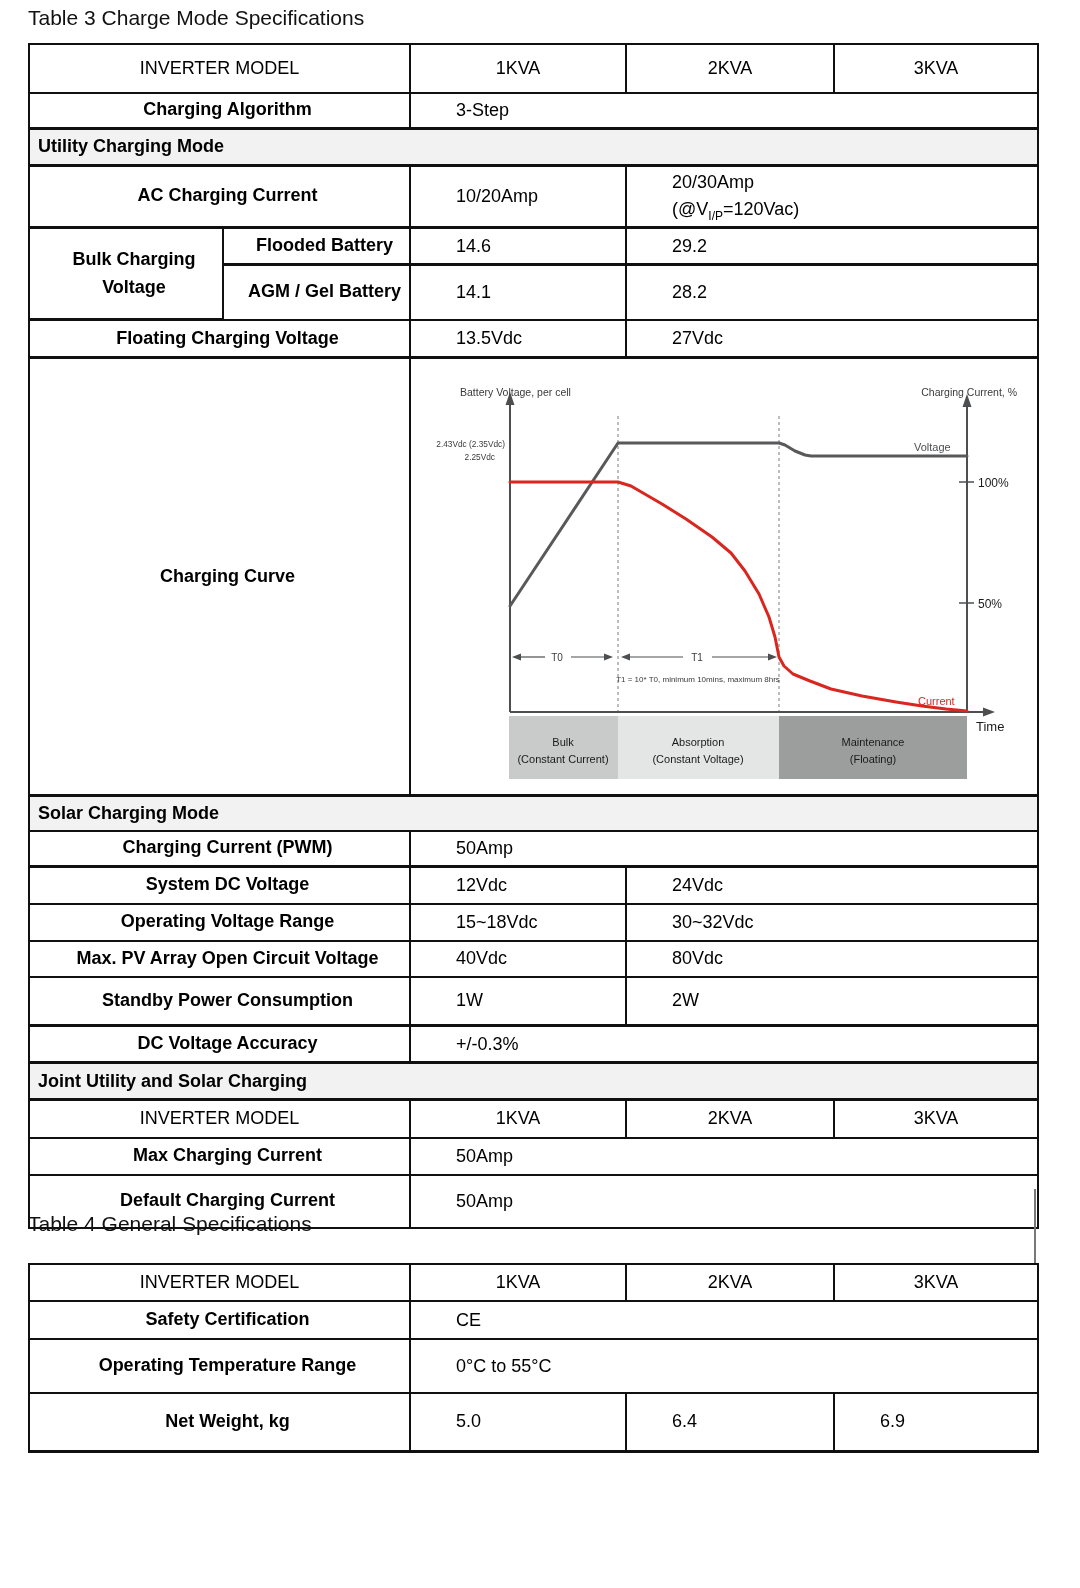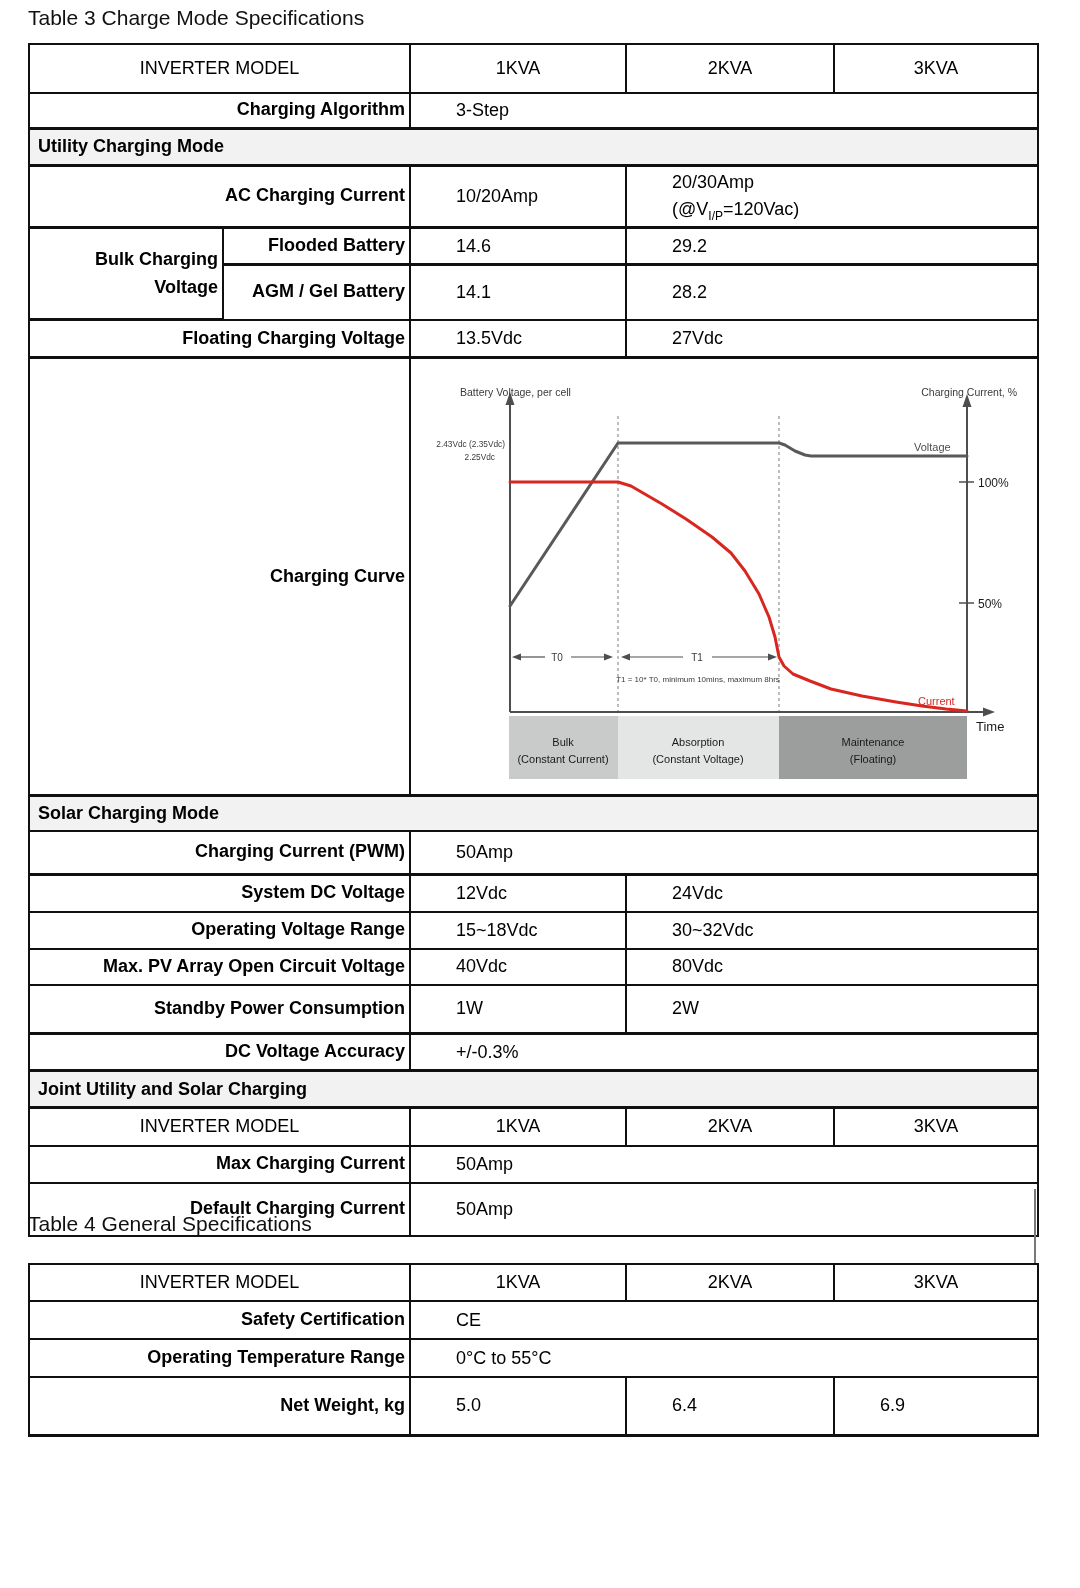--- a/index.html
+++ b/index.html
@@ -8,21 +8,21 @@
   .doc-title{position:absolute;left:28px;font-size:21px;font-weight:400;color:#111;
              letter-spacing:0px;}
   .t3{top:6px;}
   .t4{top:1212px;}
   table.spec{position:absolute;left:28px;width:1009px;border-collapse:collapse;
              table-layout:fixed;border:2px solid #101010;}
   #t3{top:43px;}
   #t4{top:1263px;}
   td{border:2px solid #101010;font-size:18px;vertical-align:middle;
      padding:2px 4px;overflow:hidden;}
-  td.lbl{font-weight:700;text-align:right;padding-left:20px;line-height:1.55;}
+  td.lbl{font-weight:700;text-align:center;padding-left:20px;line-height:1.55;}
   td.val{font-weight:400;text-align:left;line-height:1.5;padding-left:45px;}
   td.hdr{font-weight:400;text-align:center;}
   tr.sec td{background:#f2f2f2;font-weight:700;text-align:left;padding-left:8px;}
   tr.bb3 td{border-bottom-width:3px;}
   td.chartcell{padding:0;position:relative;}
   td.chartcell svg{display:block;}
   sub.vsub{font-size:12px;}
   .edge-line{position:absolute;left:1034px;top:1189px;width:2px;height:76px;background:#787878;}
   
   .axis{stroke:#4c4e50;stroke-width:2;fill:none;}
@@ -147,21 +147,21 @@
           <text class="lab-band" x="287" y="387" text-anchor="middle">Absorption</text>
           <text class="lab-band" x="287" y="404" text-anchor="middle">(Constant Voltage)</text>
           <text class="lab-band" x="462" y="387" text-anchor="middle">Maintenance</text>
           <text class="lab-band" x="462" y="404" text-anchor="middle">(Floating)</text>
         </svg>
       </td>
     </tr>
     <tr style="height:35px" class="sec">
       <td colspan="5">Solar Charging Mode</td>
     </tr>
-    <tr style="height:44px" class="bb3">
+    <tr style="height:36px" class="bb3">
       <td class="lbl" colspan="2">Charging Current (PWM)</td>
       <td class="val" colspan="3">50Amp</td>
     </tr>
     <tr style="height:37px">
       <td class="lbl" colspan="2">System DC Voltage</td>
       <td class="val">12Vdc</td>
       <td class="val" colspan="2">24Vdc</td>
     </tr>
     <tr style="height:37px">
       <td class="lbl" colspan="2">Operating Voltage Range</td>
@@ -217,21 +217,21 @@
         <tr style="height:37px">
       <td class="hdr">INVERTER MODEL</td>
       <td class="hdr">1KVA</td>
       <td class="hdr">2KVA</td>
       <td class="hdr">3KVA</td>
     </tr>
     <tr style="height:38px">
       <td class="lbl">Safety Certification</td>
       <td class="val" colspan="3">CE</td>
     </tr>
-    <tr style="height:38px">
+    <tr style="height:54px">
       <td class="lbl">Operating Temperature Range</td>
       <td class="val" colspan="3">0°C to 55°C</td>
     </tr>
     <tr style="height:58px" class="bb3">
       <td class="lbl">Net Weight, kg</td>
       <td class="val">5.0</td>
       <td class="val">6.4</td>
       <td class="val">6.9</td>
     </tr>
   </tbody>

